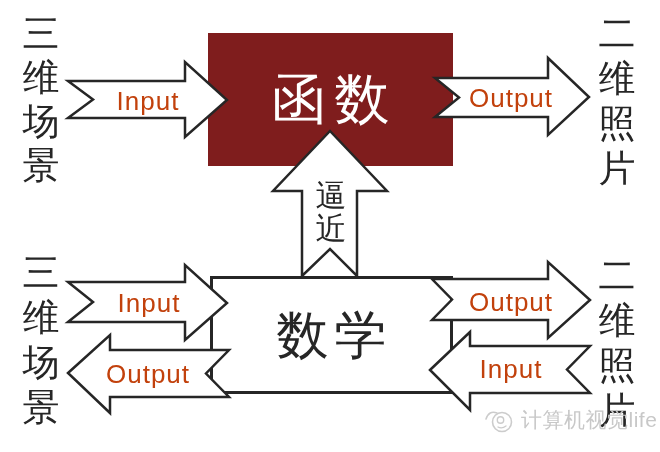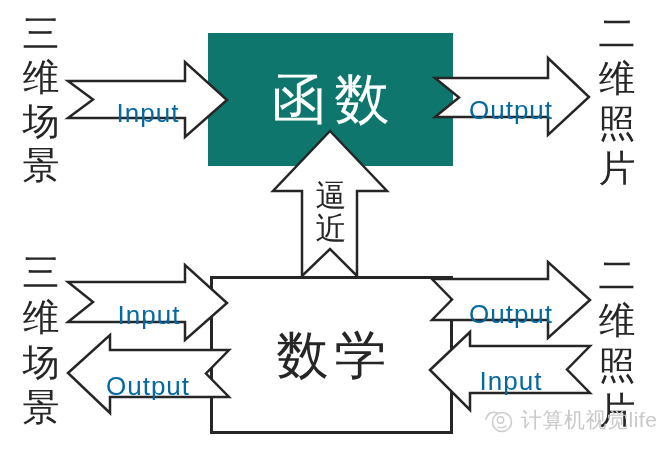--- a/index.html
+++ b/index.html
@@ -6,37 +6,37 @@
   .stage{
     position:relative;width:660px;height:452px;background:#ffffff;overflow:hidden;
     font-family:"Liberation Sans", sans-serif;color:#262626;
   }
   
   .vcol{position:absolute;width:42px;text-align:center;font-size:37px;line-height:44px;color:#262626;font-weight:400;}
   .vcol span{display:block;}
   .vcol.bl,.vcol.br,.vcol.tr{line-height:45px;}
   
   .black-box{
-    position:absolute;left:208px;top:33px;width:245px;height:133px;background:#0f766e;
+    position:absolute;left:208px;top:33px;width:245px;height:133px;background:#7f1d1d;
     display:flex;align-items:center;justify-content:center;z-index:1;
   }
   .black-box .fn{color:#ffffff;font-size:55px;letter-spacing:8px;padding-left:8px;font-weight:400;}
   .model-box{
-    position:absolute;left:210px;top:276px;width:243px;height:158px;box-sizing:border-box;
+    position:absolute;left:210px;top:276px;width:243px;height:118px;box-sizing:border-box;
     border:3px solid #262626;background:#ffffff;display:flex;flex-direction:column;
     align-items:center;justify-content:center;z-index:1;
   }
   .model-box .ln{font-size:52px;line-height:65px;letter-spacing:6px;padding-left:6px;color:#262626;font-weight:400;}
   
   .arrows{position:absolute;left:0;top:0;z-index:2;}
   .arrows polygon{fill:#ffffff;stroke:#262626;stroke-width:2.5;stroke-linejoin:miter;}
   
   .io{
     position:absolute;z-index:3;transform:translate(-50%,-50%);
-    color:#0369a1;font-size:26px;font-weight:300;letter-spacing:1px;white-space:nowrap;margin-top:12px;
+    color:#c2410c;font-size:26px;font-weight:300;letter-spacing:1px;white-space:nowrap;
   }
   
   .approx{position:absolute;left:331px;top:179px;transform:translateX(-50%);z-index:3;
     font-size:31px;line-height:33px;text-align:center;color:#262626;}
   .approx span{display:block;}
   
   .watermark{position:absolute;left:482px;top:403px;z-index:4;display:flex;align-items:center;gap:5px;}
   .watermark .wm-text{color:#c8c8c8;font-size:21px;letter-spacing:0.5px;white-space:nowrap;}
   .wm-logo{display:block;}
 </style>

